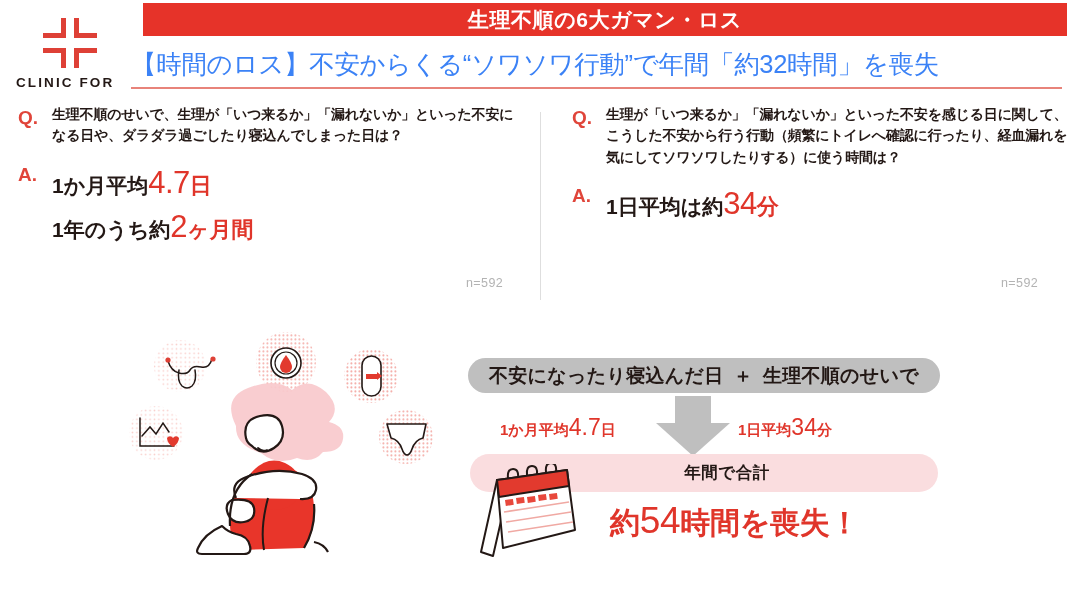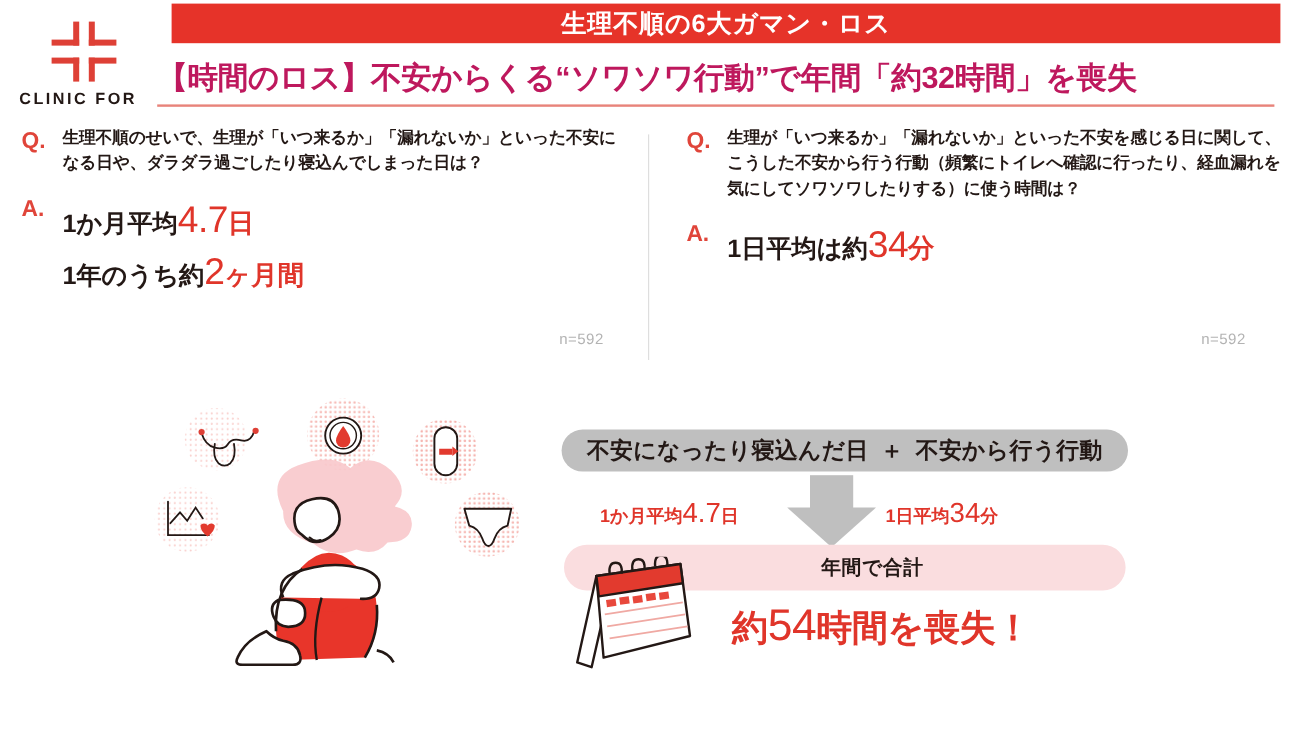--- a/index.html
+++ b/index.html
@@ -82,23 +82,23 @@
 
   .subtitle {
     position: absolute;
     left: 131px; top: 44px;
     width: 930px;
     height: 40px;
     display: flex;
     align-items: center;
   }
   .subtitle span {
-    color: #be185d;
+    color: #3b82f6;
     font-size: 25.5px;
-    font-weight: 700;
+    font-weight: 400;
     letter-spacing: -0.3px;
     white-space: nowrap;
   }
   .subtitle-rule {
     position: absolute;
     left: 131px; top: 87px;
     width: 931px;
     height: 1.5px;
     background: #E8837A;
   }
@@ -428,21 +428,21 @@
       <path d="M140 118 q4 4 9 2" fill="none" stroke="#231815" stroke-width="1.8" stroke-linecap="round"></path>
     </g>
   </svg>
 </div>
 
 <div class="summary">
 
   <div class="gray-pill">
     <span>不安になったり寝込んだ日</span>
     <span class="plus-sign">＋</span>
-    <span>不安から行う行動</span>
+    <span>生理不順のせいで</span>
   </div>
 
   <div class="arrow-stem"></div>
   <div class="arrow-head"></div>
 
   <div class="sub-metric metric-left">
     <span>1か月平均</span><span class="big">4.7</span><span>日</span>
   </div>
 
   <div class="sub-metric metric-right">

